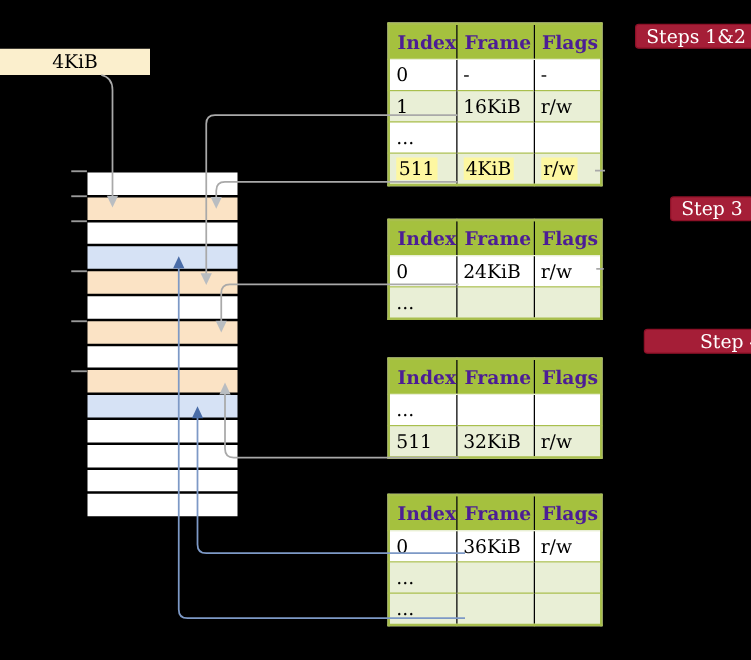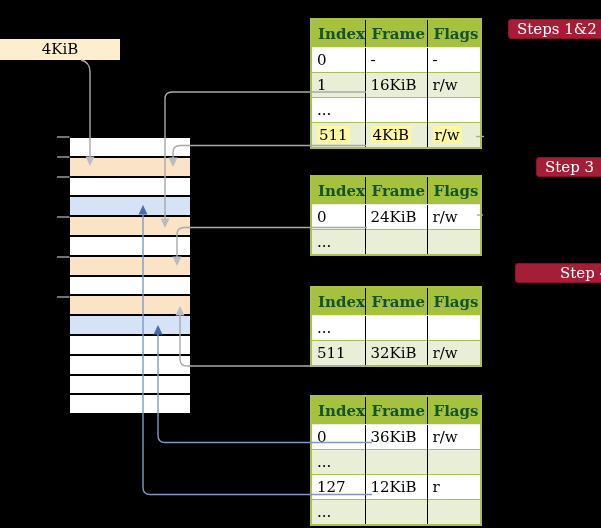--- a/index.html
+++ b/index.html
@@ -29,21 +29,21 @@
   .fill-peach{background:#fbe3c5;}
   .fill-blue{background:#d6e2f5;}
   
   .ptable-wrap{position:absolute;left:310px;}
   #pt-0{top:18px;} #pt-1{top:175px;} #pt-2{top:286px;} #pt-3{top:395px;}
   table.ptable{
     border-collapse:collapse;table-layout:fixed;width:172px;
     border:2px solid #a9bf4e;background:#fff;
   }
   table.ptable th{
-    background:#a5c13e;color:#14532d;font-weight:bold;font-size:15px;text-align:left;
+    background:#a5c13e;color:#4c1d95;font-weight:bold;font-size:15px;text-align:left;
     height:27px;padding:0 0 0 6px;border-left:1px solid #000;border-bottom:1px solid #e9efd6;
   }
   table.ptable th:first-child{border-left:none;}
   table.ptable td{
     font-size:15px;color:#000;height:24px;padding:0 0 0 5px;vertical-align:middle;
     border-left:1px solid #000;border-top:1px solid #a9bf4e;background:#fff;
   }
   table.ptable td:first-child{border-left:none;}
   table.ptable tr.shaded td{background:#e9efd6;}
   .hl{background:#fdf7a1;padding:0 2px;}
@@ -192,25 +192,20 @@
       <tbody>
           <tr>
             <td>0</td>
             <td>36KiB</td>
             <td>r/w</td>
           </tr>
           <tr class="shaded">
             <td>...</td>
             <td></td>
             <td></td>
-          </tr>
-          <tr>
-            <td>127</td>
-            <td>12KiB</td>
-            <td>r</td>
           </tr>
           <tr class="shaded">
             <td>...</td>
             <td></td>
             <td></td>
           </tr>
         </tbody>
     </table>
   </div>
 

